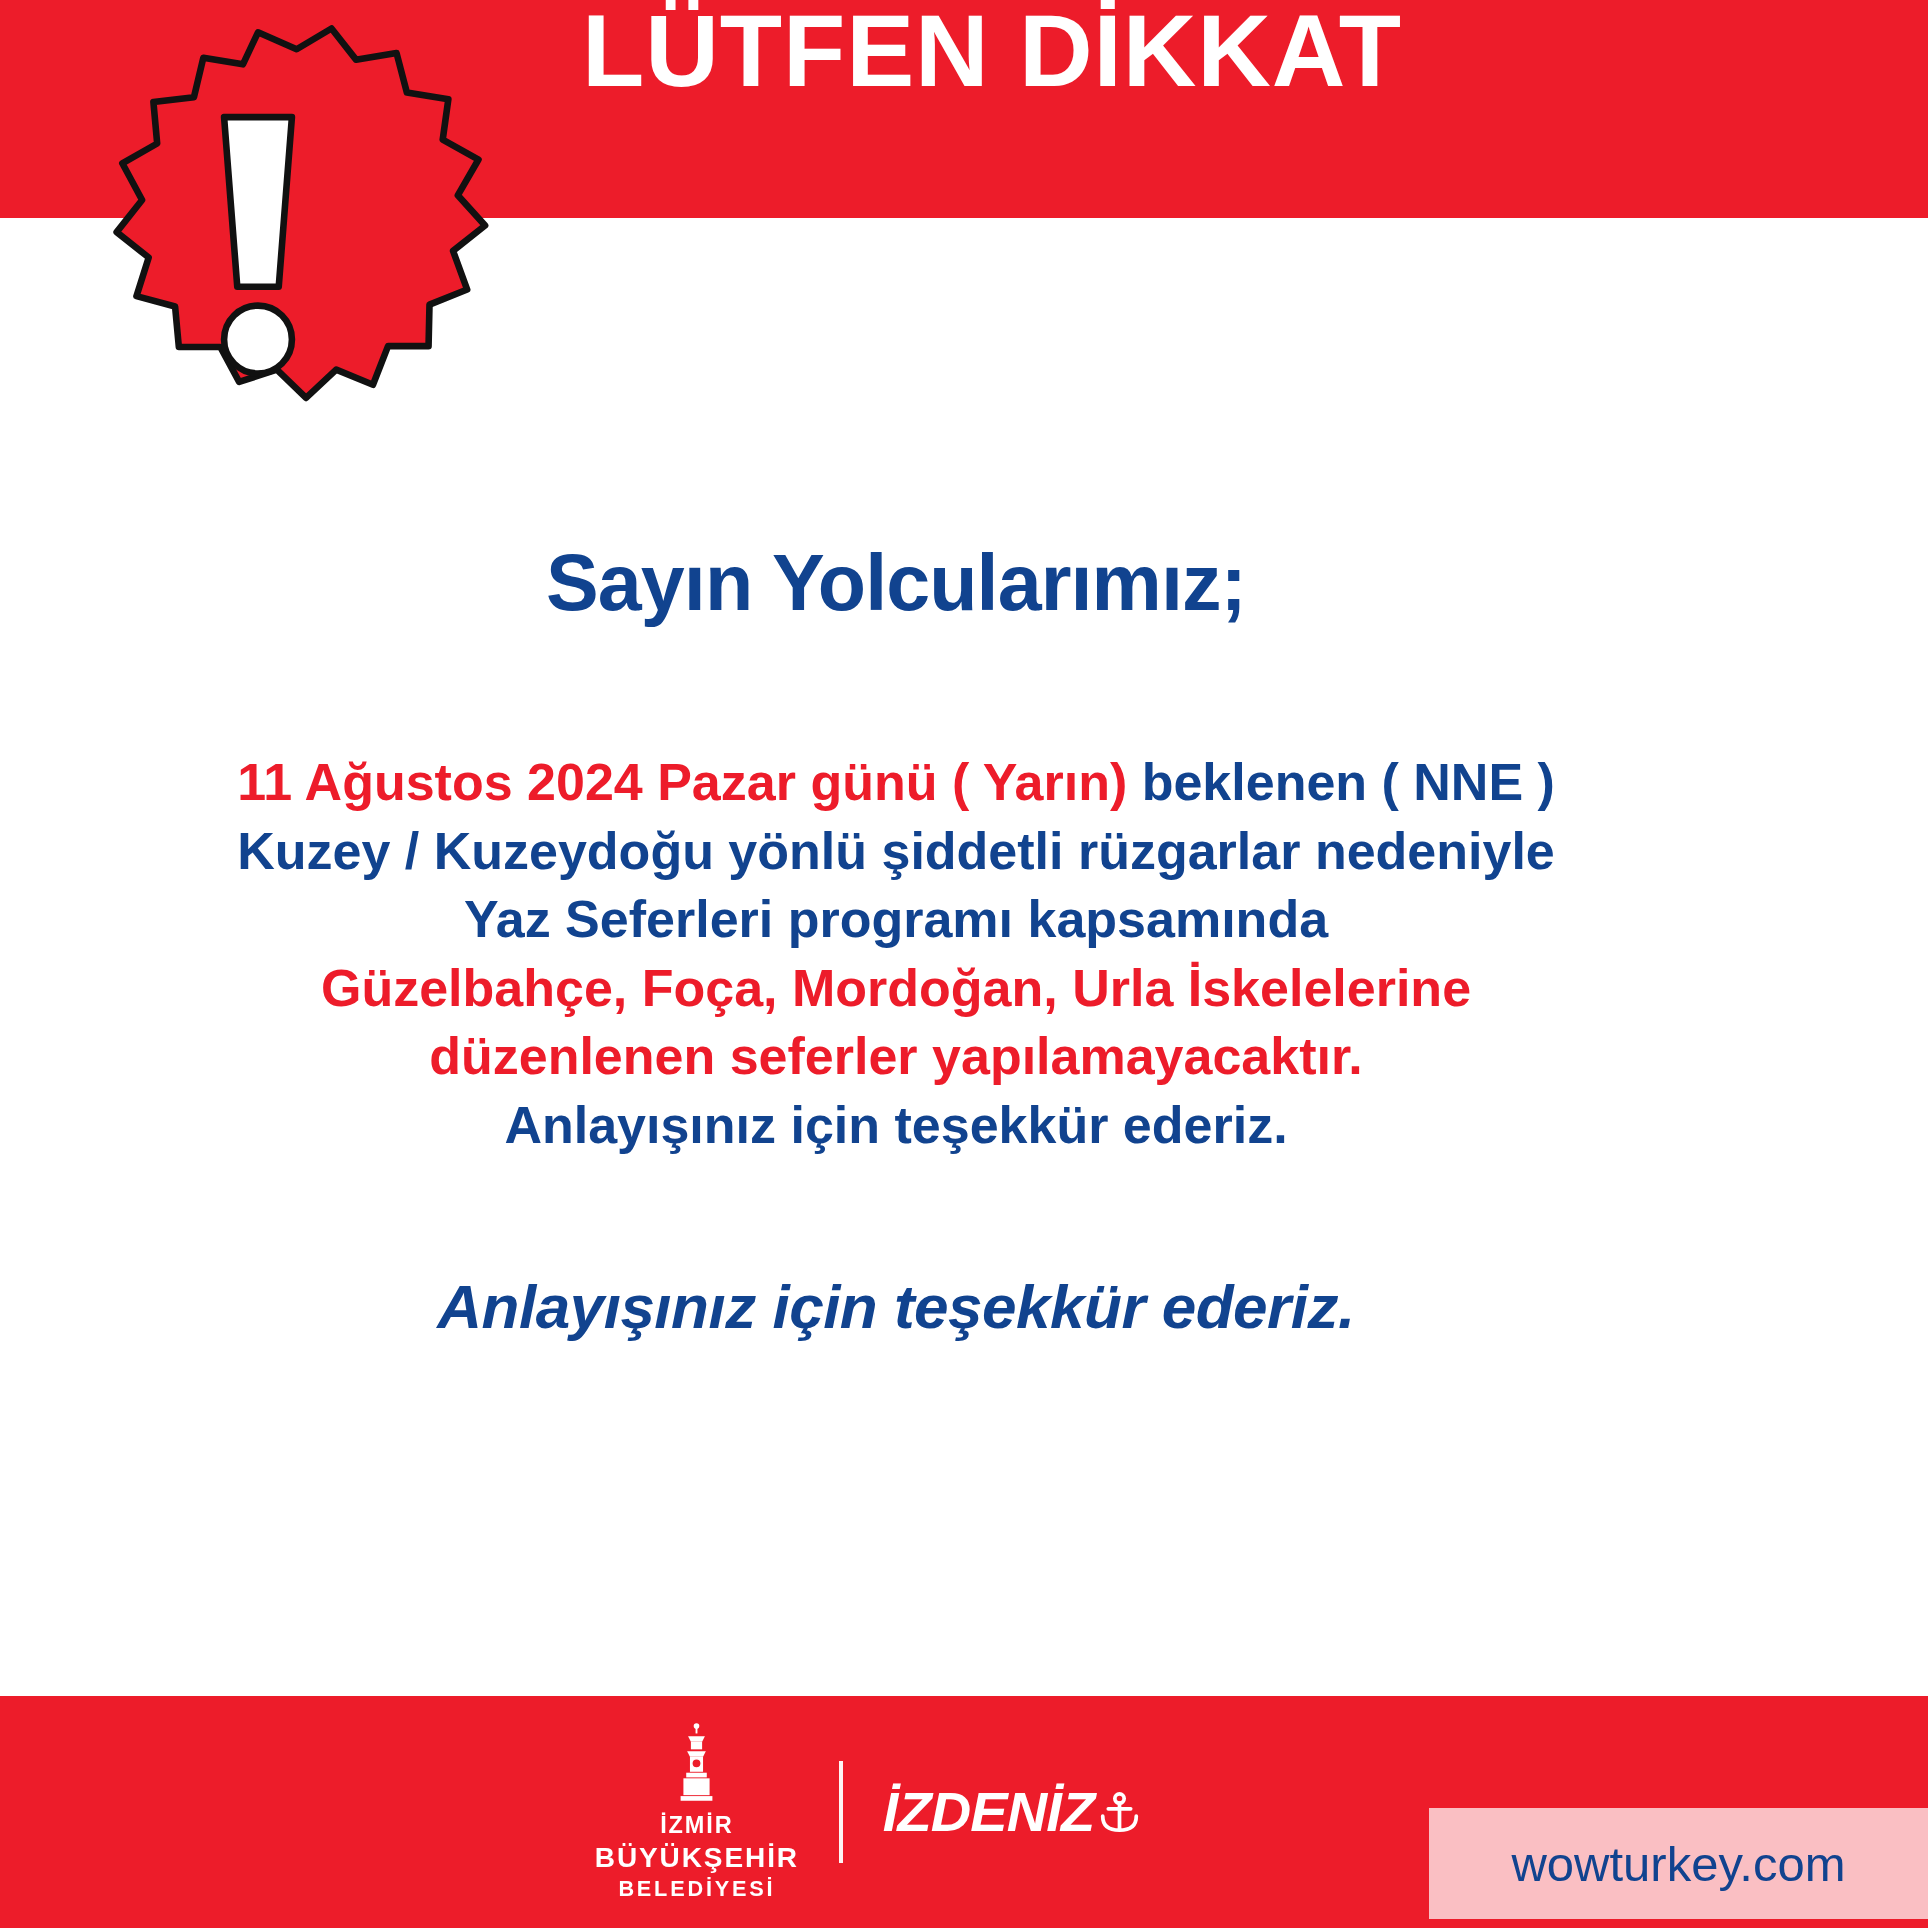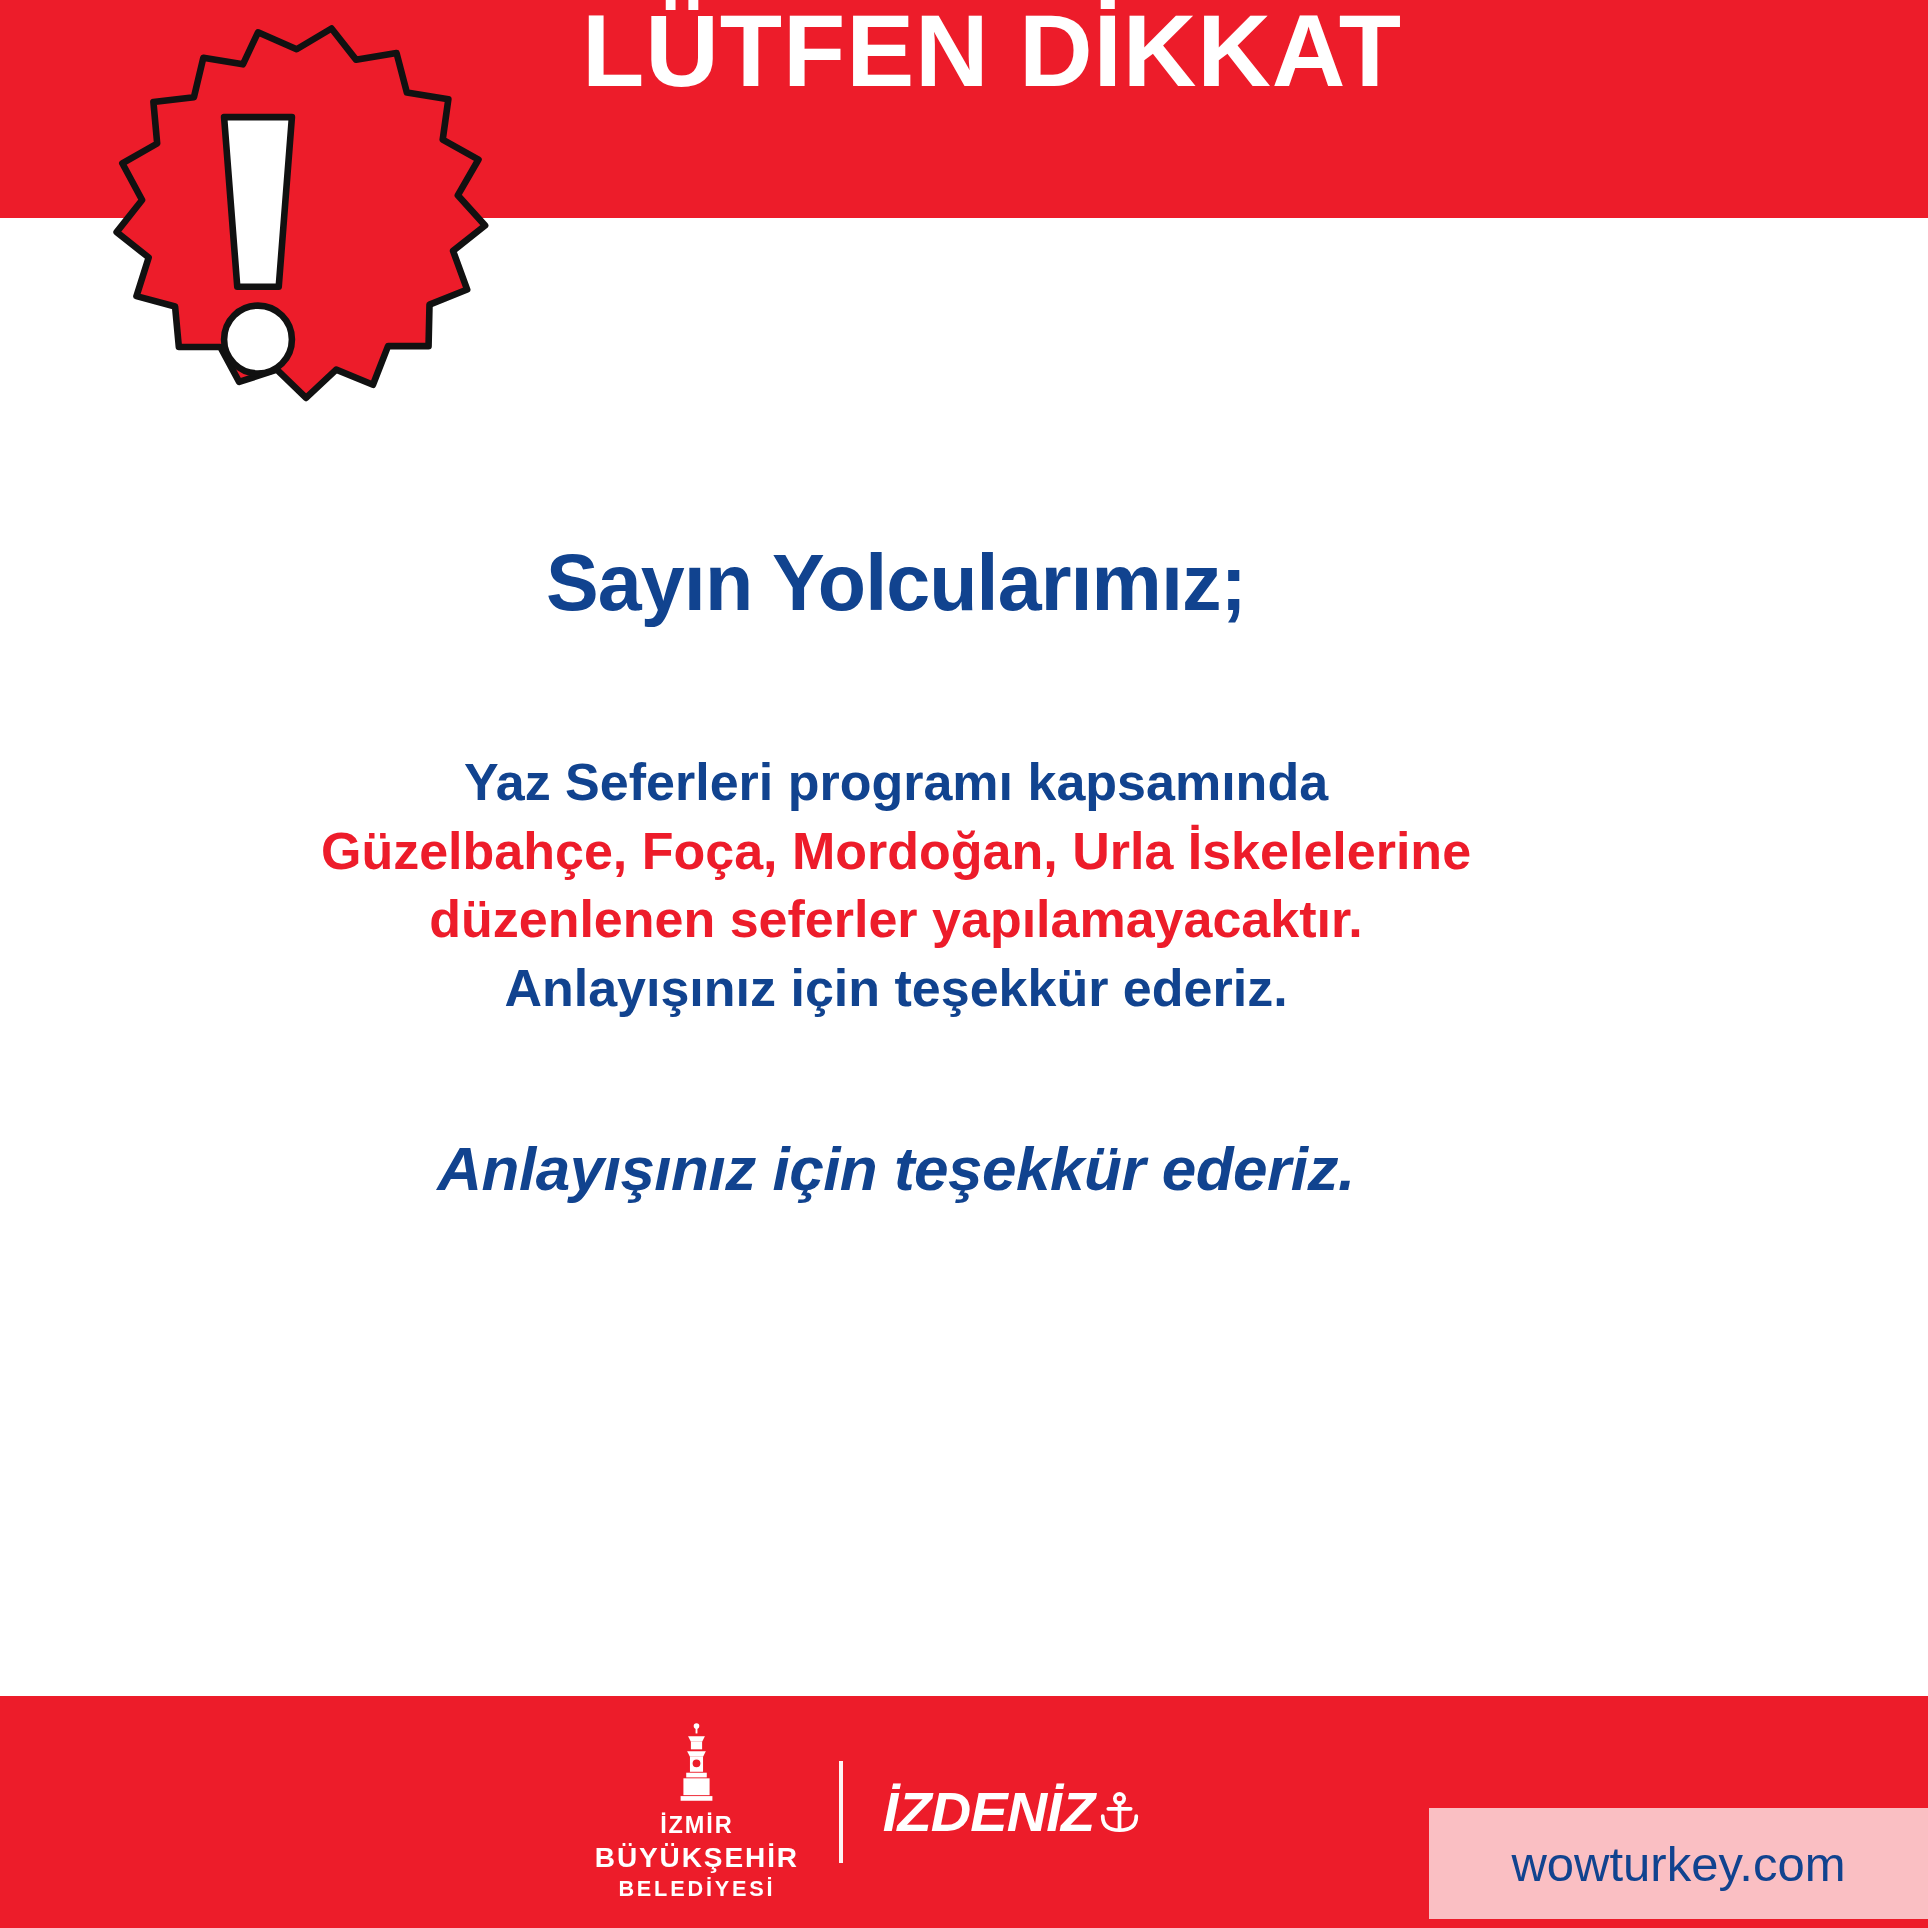--- a/index.html
+++ b/index.html
@@ -187,20 +187,24 @@
       <circle cx="0" cy="78" r="36" fill="#ffffff" stroke="#111111" stroke-width="7"></circle>
     </g>
   </svg>
 </div>
 
 <div class="content">
 
   <div class="greeting">Sayın Yolcularımız;</div>
 
   <div class="body-block">
+    <span class="line">
+      <span class="red">11 Ağustos 2024 Pazar günü ( Yarın)</span><span class="blue"> beklenen ( NNE )</span>
+    </span>
+    <span class="line blue">Kuzey / Kuzeydoğu yönlü şiddetli rüzgarlar nedeniyle</span>
     <span class="line blue">Yaz Seferleri programı kapsamında</span>
     <span class="line red">Güzelbahçe, Foça, Mordoğan, Urla İskelelerine</span>
     <span class="line red">düzenlenen seferler yapılamayacaktır.</span>
     <span class="line blue">Anlayışınız için teşekkür ederiz.</span>
   </div>
 
   <div class="closing">Anlayışınız için teşekkür ederiz.</div>
 </div>
 
 <div class="bottom-bar">

